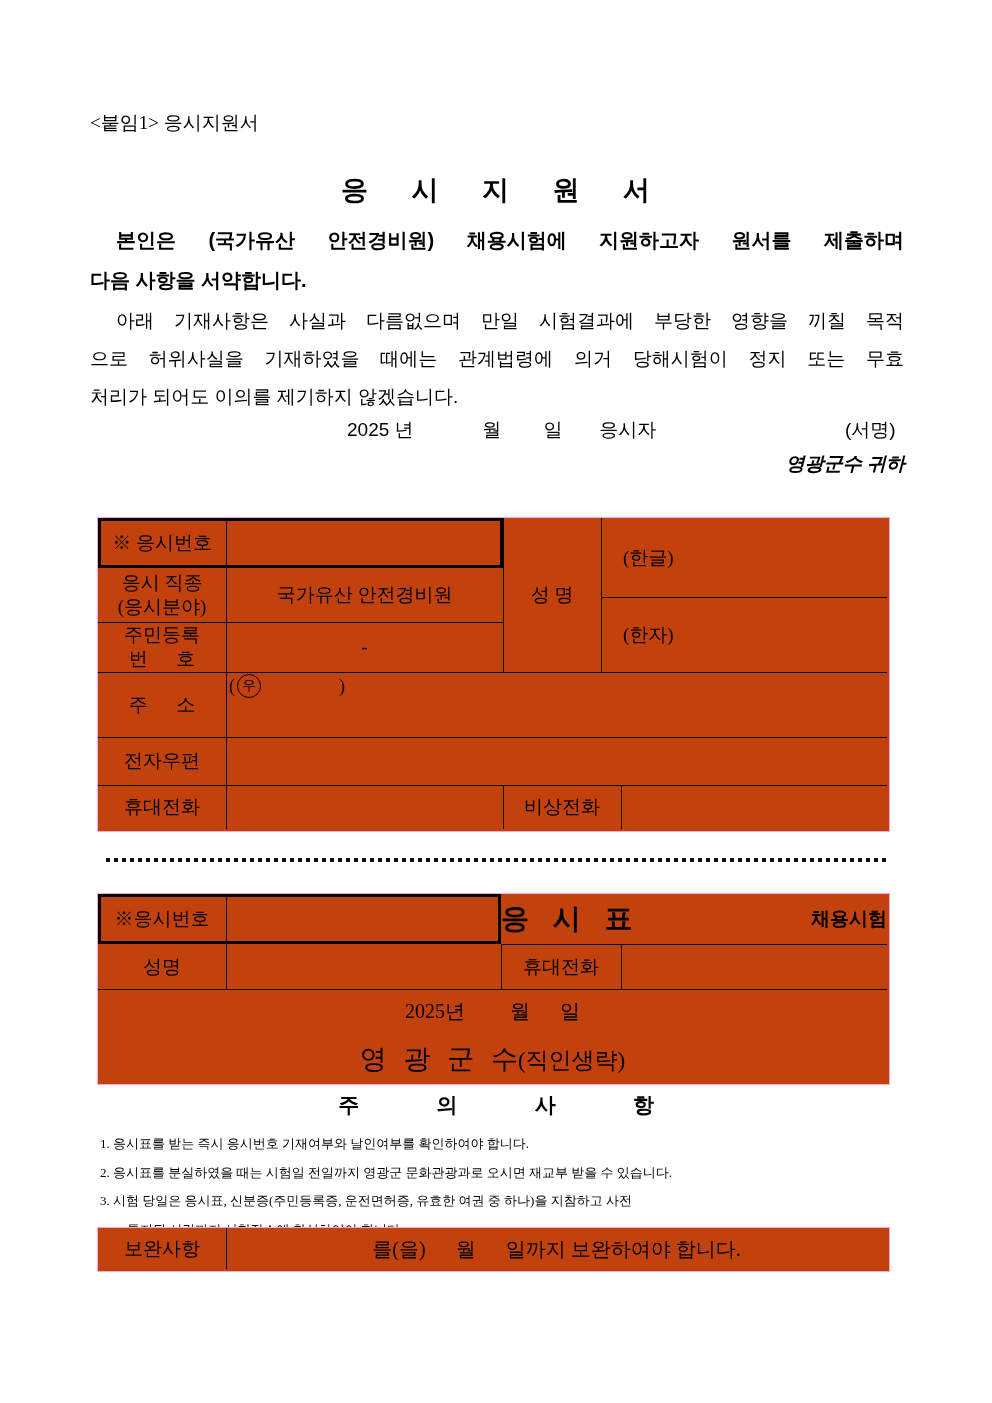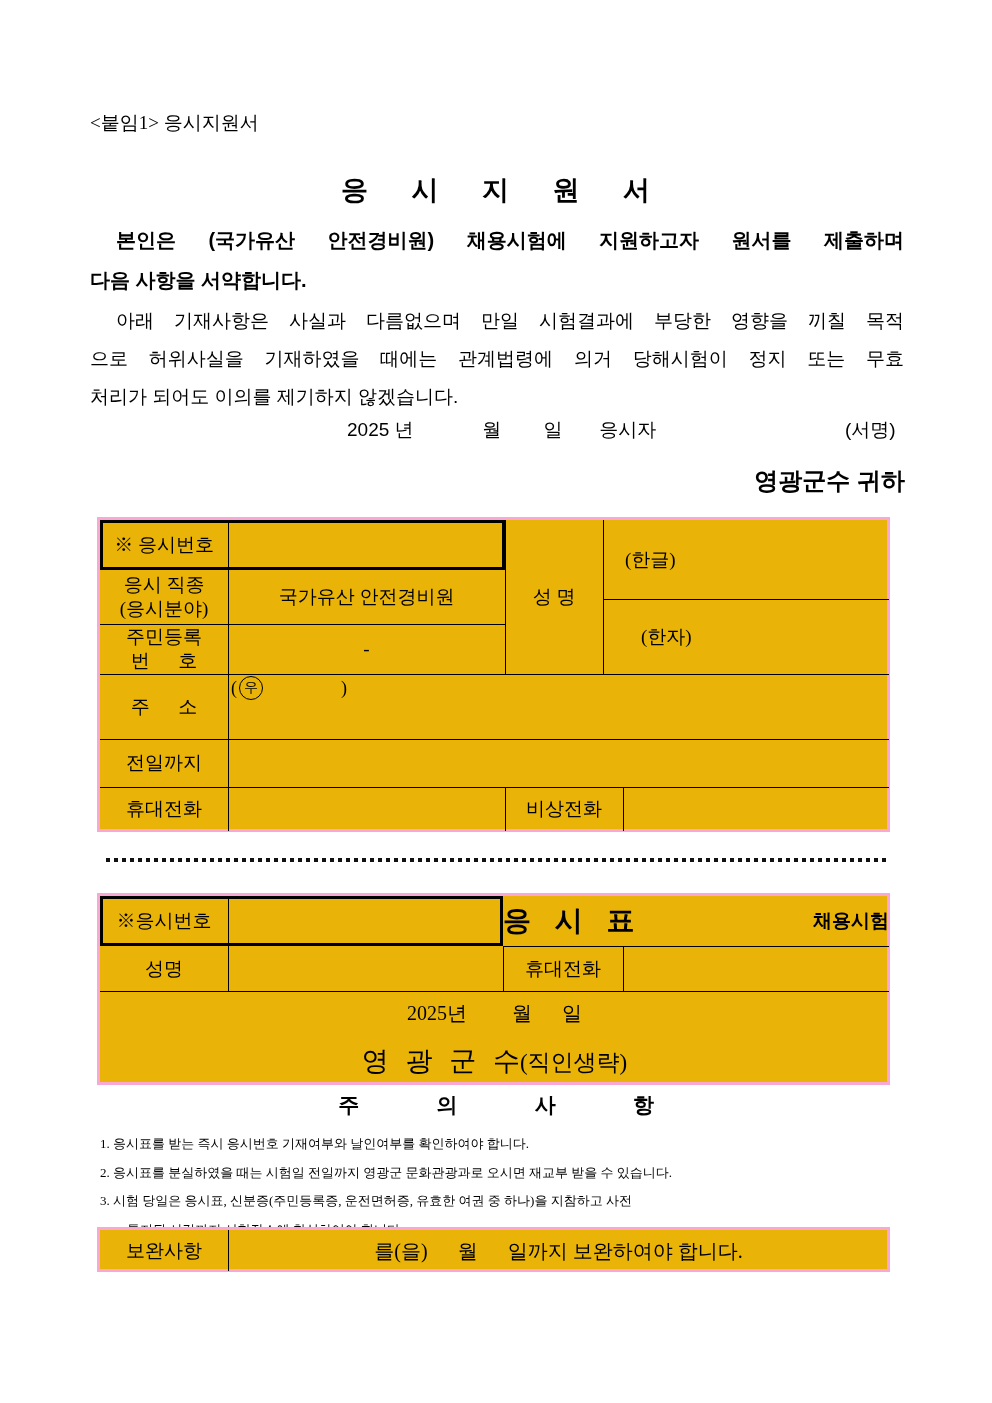--- a/index.html
+++ b/index.html
@@ -27,24 +27,24 @@
   
   .para { left:90px; width:814px; }
   .p1 { top:220px; font-size:20px; font-weight:bold; line-height:40px; }
   .p2 { top:302px; font-size:19px; line-height:38px; }
   .line-just { text-align:justify; text-align-last:justify; }
   .indent { padding-left:26px; }
 
   
   .sig-date { left:347px; top:417px; font-size:19px; }
   .sig-sign { left:845px; top:417px; font-size:19px; }
-  .recipient { right:87px; top:465px; font-size:24px; font-weight:bold; }
-
-  
-  .tbl { border:3px solid #f9a8d4; background:#eab308; }
+  .recipient { right:87px; top:451px; font-size:19px; font-weight:bold;font-style:italic; }
+
+  
+  .tbl { border:1px solid #f9a8d4; background:#c2410c; }
   .vl { position:absolute; width:1px; background:#000; }
   .hl { position:absolute; height:1px; background:#000; }
   .thickbox { position:absolute; border:3px solid #000; pointer-events:none; }
   .cell {
     position:absolute; display:flex;
     align-items:center; justify-content:center;
     text-align:center; font-size:19px; line-height:24px;
   }
   .cell.left { justify-content:flex-start; text-align:left; }
   .cell.top { align-items:flex-start; }
@@ -137,33 +137,33 @@
 
   <div class="cell two-line pre" style="left:0;top:104px;width:128px;height:50px;">
     <div>주민등록</div>
     <div class="pre">번      호</div>
   </div>
   <div class="cell" style="left:128px;top:104px;width:277px;height:50px;">-</div>
 
   <div class="cell" style="left:405px;top:0;width:98px;height:154px;">성 명</div>
   <div class="cell left" style="left:503px;top:0;width:310px;height:79px;padding-left:22px;">(한글)</div>
   <div class="field" style="left:580px;top:10px;width:200px;height:60px;"></div>
-  <div class="cell left" style="left:503px;top:79px;width:286px;height:75px;padding-left:38px;">(한자)</div>
+  <div class="cell left" style="left:503px;top:79px;width:286px;height:75px;padding-left:22px;">(한자)</div>
   <div class="field" style="left:580px;top:89px;width:200px;height:56px;"></div>
 
   <div class="cell pre" style="left:0;top:154px;width:128px;height:65px;">주      소</div>
   <div class="cell left top" style="left:128px;top:154px;width:661px;height:65px;padding:2px 0 0 3px;">
     <span class="postal">
       <span>(</span>
       <span class="circ">우</span>
       <span class="close">)</span>
     </span>
   </div>
 
-  <div class="cell" style="left:0;top:219px;width:128px;height:48px;">전일까지</div>
+  <div class="cell" style="left:0;top:219px;width:128px;height:48px;">전자우편</div>
   <div class="field" style="left:128px;top:219px;width:661px;height:48px;"></div>
 
   <div class="cell" style="left:0;top:267px;width:128px;height:44px;">휴대전화</div>
   <div class="field" style="left:128px;top:267px;width:277px;height:44px;"></div>
   <div class="cell" style="left:405px;top:267px;width:118px;height:44px;">비상전화</div>
   <div class="field" style="left:523px;top:267px;width:266px;height:44px;"></div>
 </div>
 
 <div class="abs dotline"></div>
 

